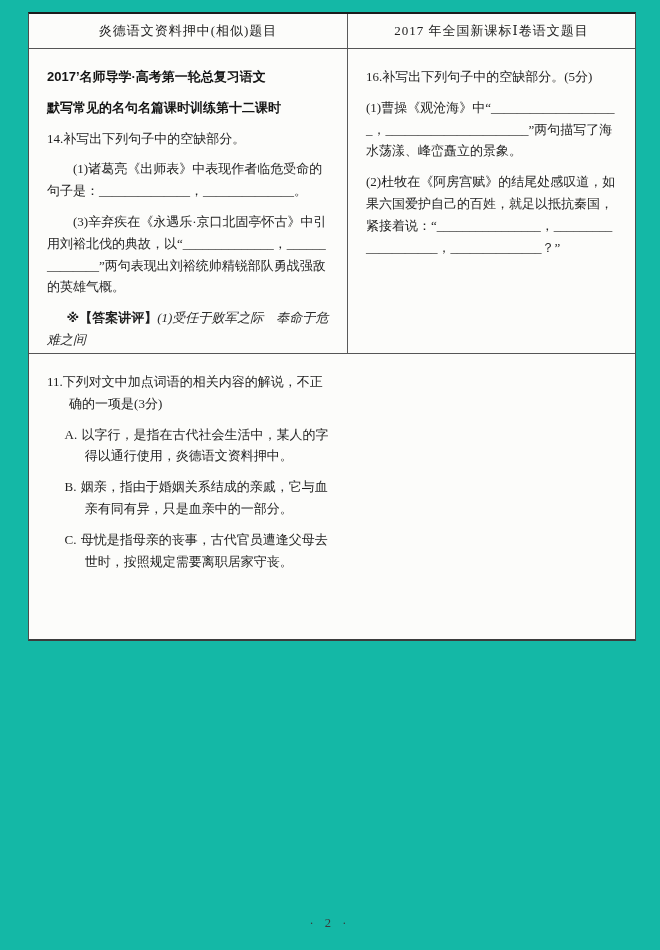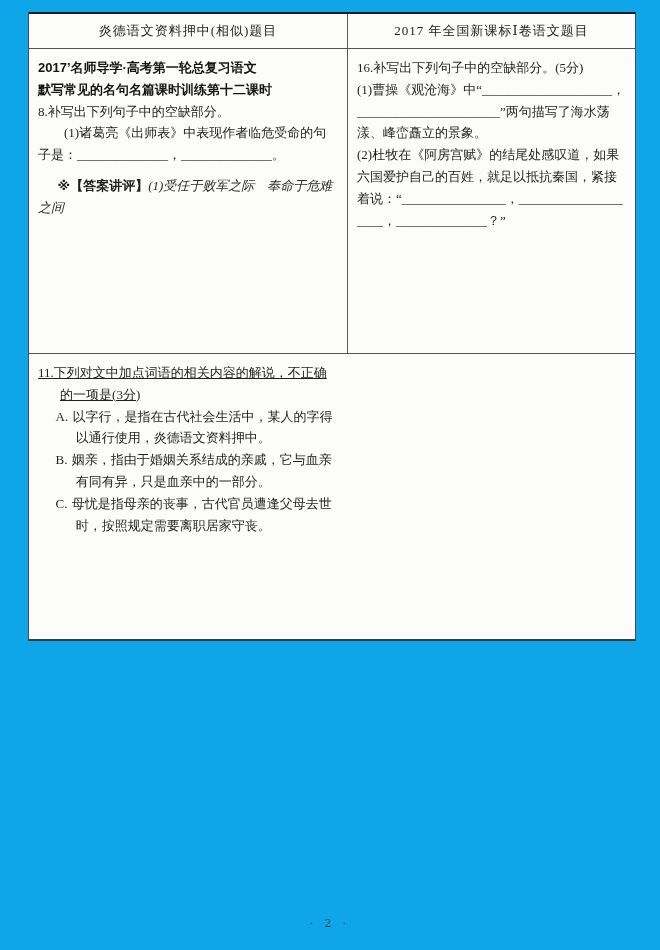--- a/index.html
+++ b/index.html
@@ -3,21 +3,21 @@
 <meta charset="utf-8">
 <style>
   html, body { margin:0; padding:0; }
   body {
     width:660px; height:950px;
     background:#f4f4f2;
     font-family:"Liberation Serif","DejaVu Serif",serif;
   }
   .sheet {
     position:relative; width:660px; height:950px;
-    background:#0ea5e9; color:#1f1f1f; overflow:hidden;
+    background:#14b8a6; color:#1f1f1f; overflow:hidden;
   }
   .doc-table {
     position:absolute; left:28px; top:12px; width:608px; height:629px;
     display:grid;
     grid-template-columns:319px 1fr;
     grid-template-rows:35px 305px 1fr;
     border:1px solid #4d4d4d;
     border-top:2px solid #1c1c1c;
     border-bottom:2px solid #3c3c3c;
     box-sizing:border-box;
@@ -31,27 +31,27 @@
   }
   .col-l { border-right:1px solid #5a5a5a; }
   .cell {
     padding:8px 9px 6px 9px;
     font-size:13px; line-height:21.8px;
     word-break:break-all;
     box-sizing:border-box;
     overflow:hidden;
   }
   .row1 { border-bottom:1px solid #555; }
-  .cell p { margin:0; }
+  .cell p { margin:9px; }
   .bold-sans {
     font-family:"Liberation Sans","DejaVu Sans",sans-serif;
     font-weight:700; font-size:13px; color:#141414;
   }
   .indent2 { text-indent:2em; }
-  .hang { padding-left:1.7em; text-indent:-1.7em;text-decoration:underline; }
+  .hang { padding-left:1.7em; text-indent:-1.7em; }
   .option { padding-left:2.9em; text-indent:-1.55em; }
   .answer { margin-top:9px !important; text-indent:1.5em; }
   .kai { font-style:italic; color:#2a2a2a; }
   .ans-label {
     font-style:normal; font-weight:700;
     font-family:"Liberation Sans","DejaVu Sans",sans-serif;
   }
   .page-number {
     position:absolute; left:0; top:916px; width:660px;
     text-align:center; font-size:12.5px; color:#3a3a3a;
@@ -68,22 +68,23 @@
     <div class="hcell col-l">
       <span>炎德语文资料押中(相似)题目</span>
     </div>
     <div class="hcell">
       <span>2017 年全国新课标Ⅰ卷语文题目</span>
     </div>
 
     <div class="cell col-l row1">
       <p class="bold-sans">2017’名师导学·高考第一轮总复习语文</p>
       <p class="bold-sans">默写常见的名句名篇课时训练第十二课时</p>
-      <p>8.补写出下列句子中的空缺部分。</p>
+      <p>14.补写出下列句子中的空缺部分。</p>
       <p class="indent2">(1)诸葛亮《出师表》中表现作者临危受命的句子是：______________，______________。</p>
+      <p class="indent2">(3)辛弃疾在《永遇乐·京口北固亭怀古》中引用刘裕北伐的典故，以“______________，______________”两句表现出刘裕统帅精锐部队勇战强敌的英雄气概。</p>
       <p class="answer">
         <span class="ans-label">※【答案讲评】</span><span class="kai">(1)受任于败军之际　奉命于危难之间</span><br>
         
       </p>
     </div>
 
     <div class="cell row1">
       <p>16.补写出下列句子中的空缺部分。(5分)</p>
       <p>(1)曹操《观沧海》中“____________________，______________________”两句描写了海水荡漾、峰峦矗立的景象。</p>
       <p>(2)杜牧在《阿房宫赋》的结尾处感叹道，如果六国爱护自己的百姓，就足以抵抗秦国，紧接着说：“________________，____________________，______________？”</p>

